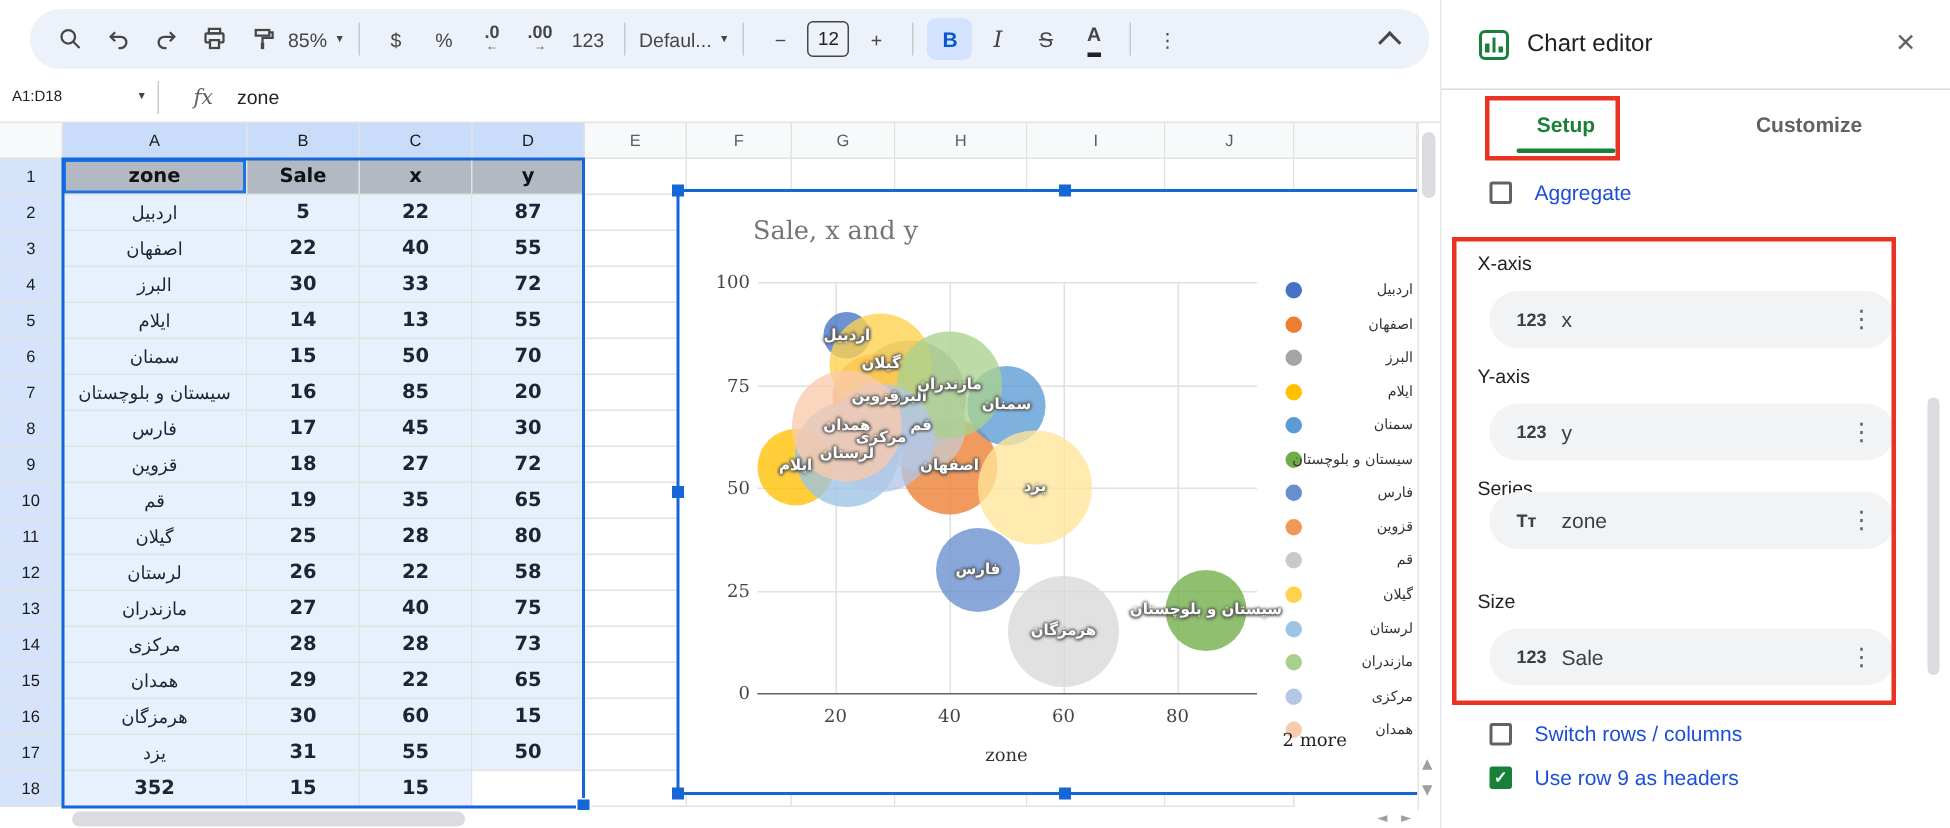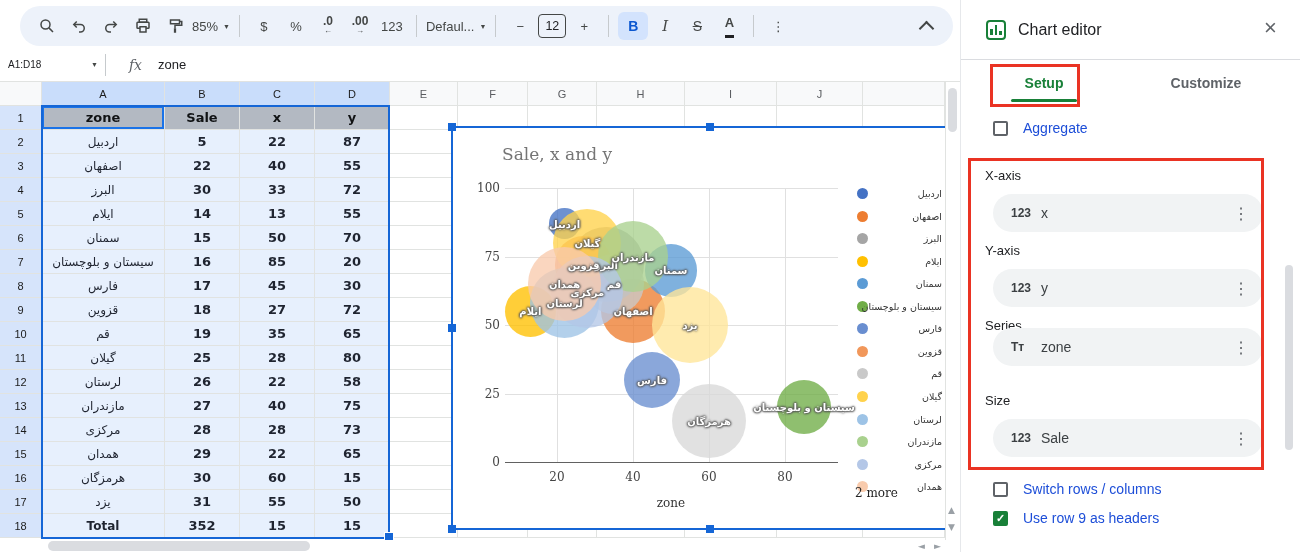--- a/index.html
+++ b/index.html
@@ -425,21 +425,20 @@
       <div class="cell dsel v">55</div>
       <div class="cell dsel v">50</div>
       <div class="cell"></div>
       <div class="cell"></div>
       <div class="cell"></div>
       <div class="cell"></div>
       <div class="cell"></div>
       <div class="cell"></div>
       <div class="cell"></div>
       <div class="cell rh selh">18</div>
-      <div class="cell dsel fa bold">Total</div>
       <div class="cell dsel v bold">352</div>
       <div class="cell dsel v bold">15</div>
       <div class="cell dsel v bold">15</div>
       <div class="cell"></div>
       <div class="cell"></div>
       <div class="cell"></div>
       <div class="cell"></div>
       <div class="cell"></div>
       <div class="cell"></div>
       <div class="cell"></div>

